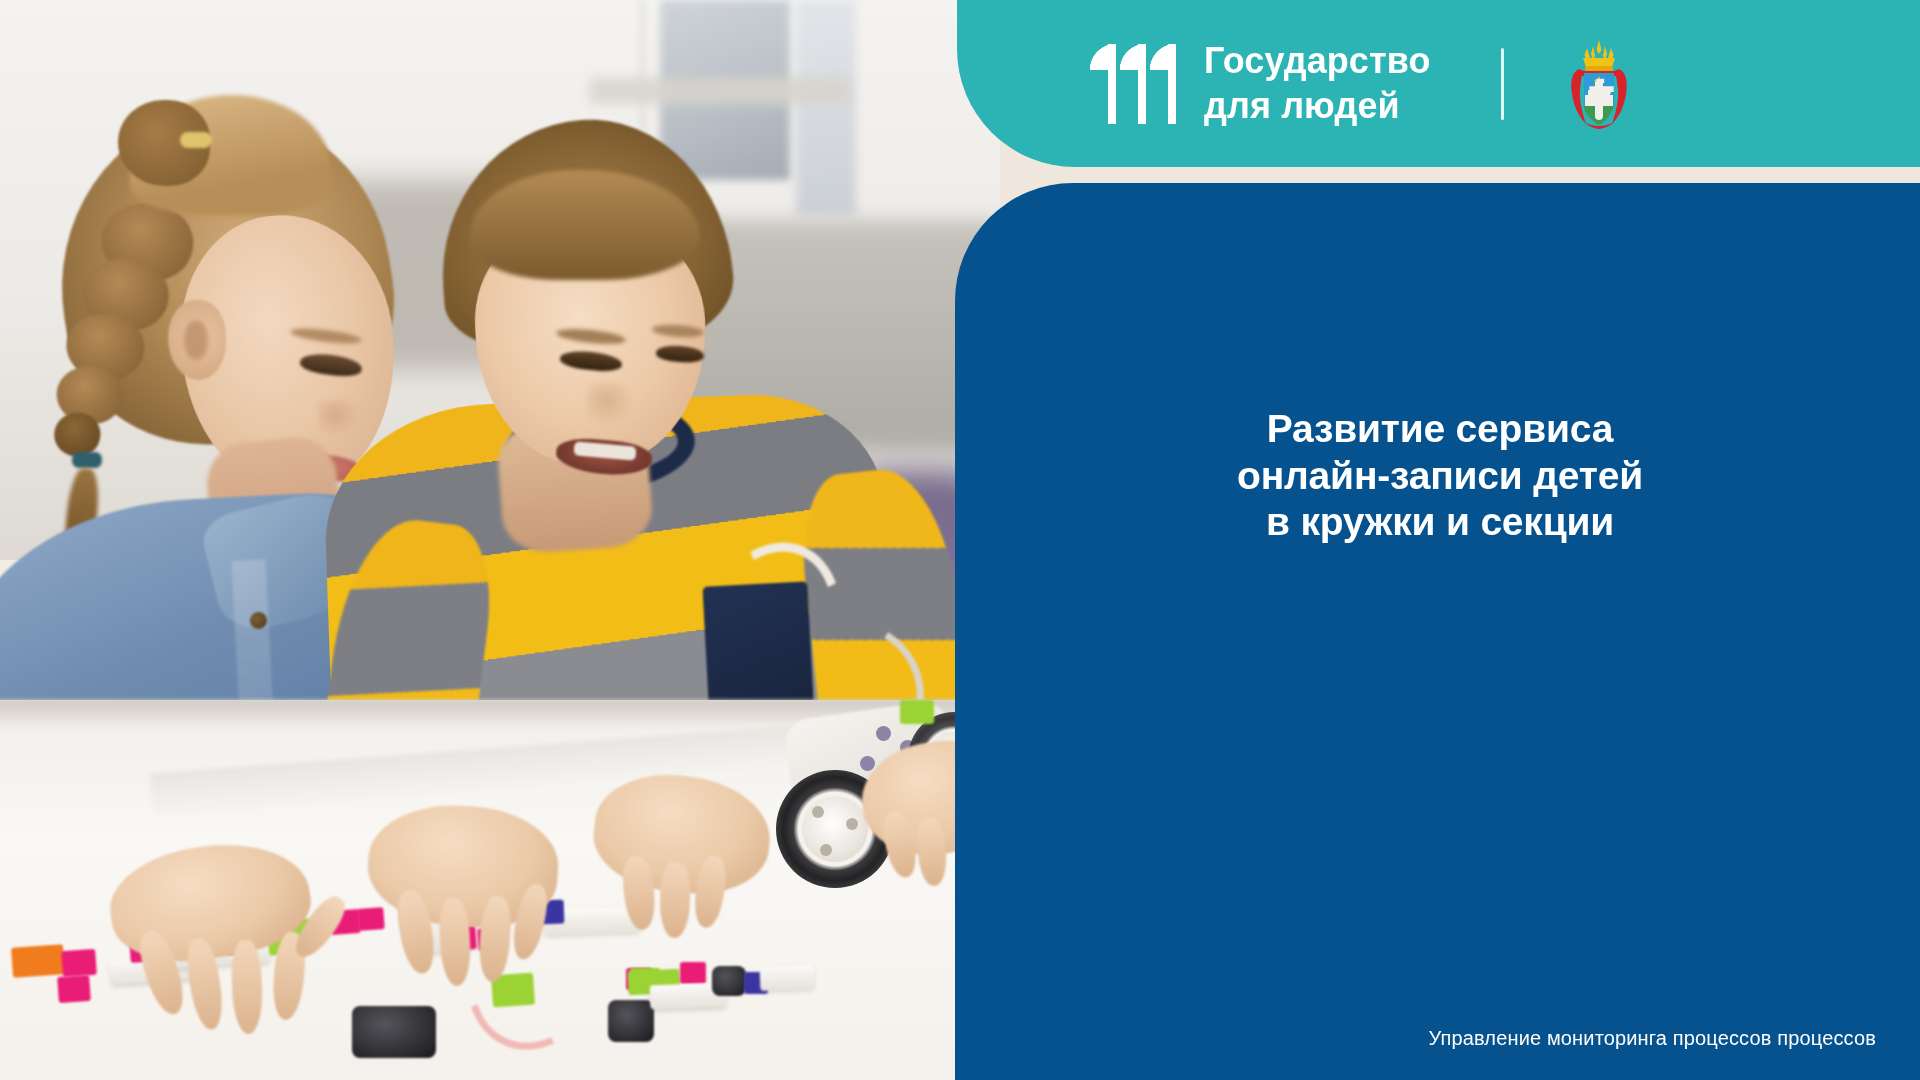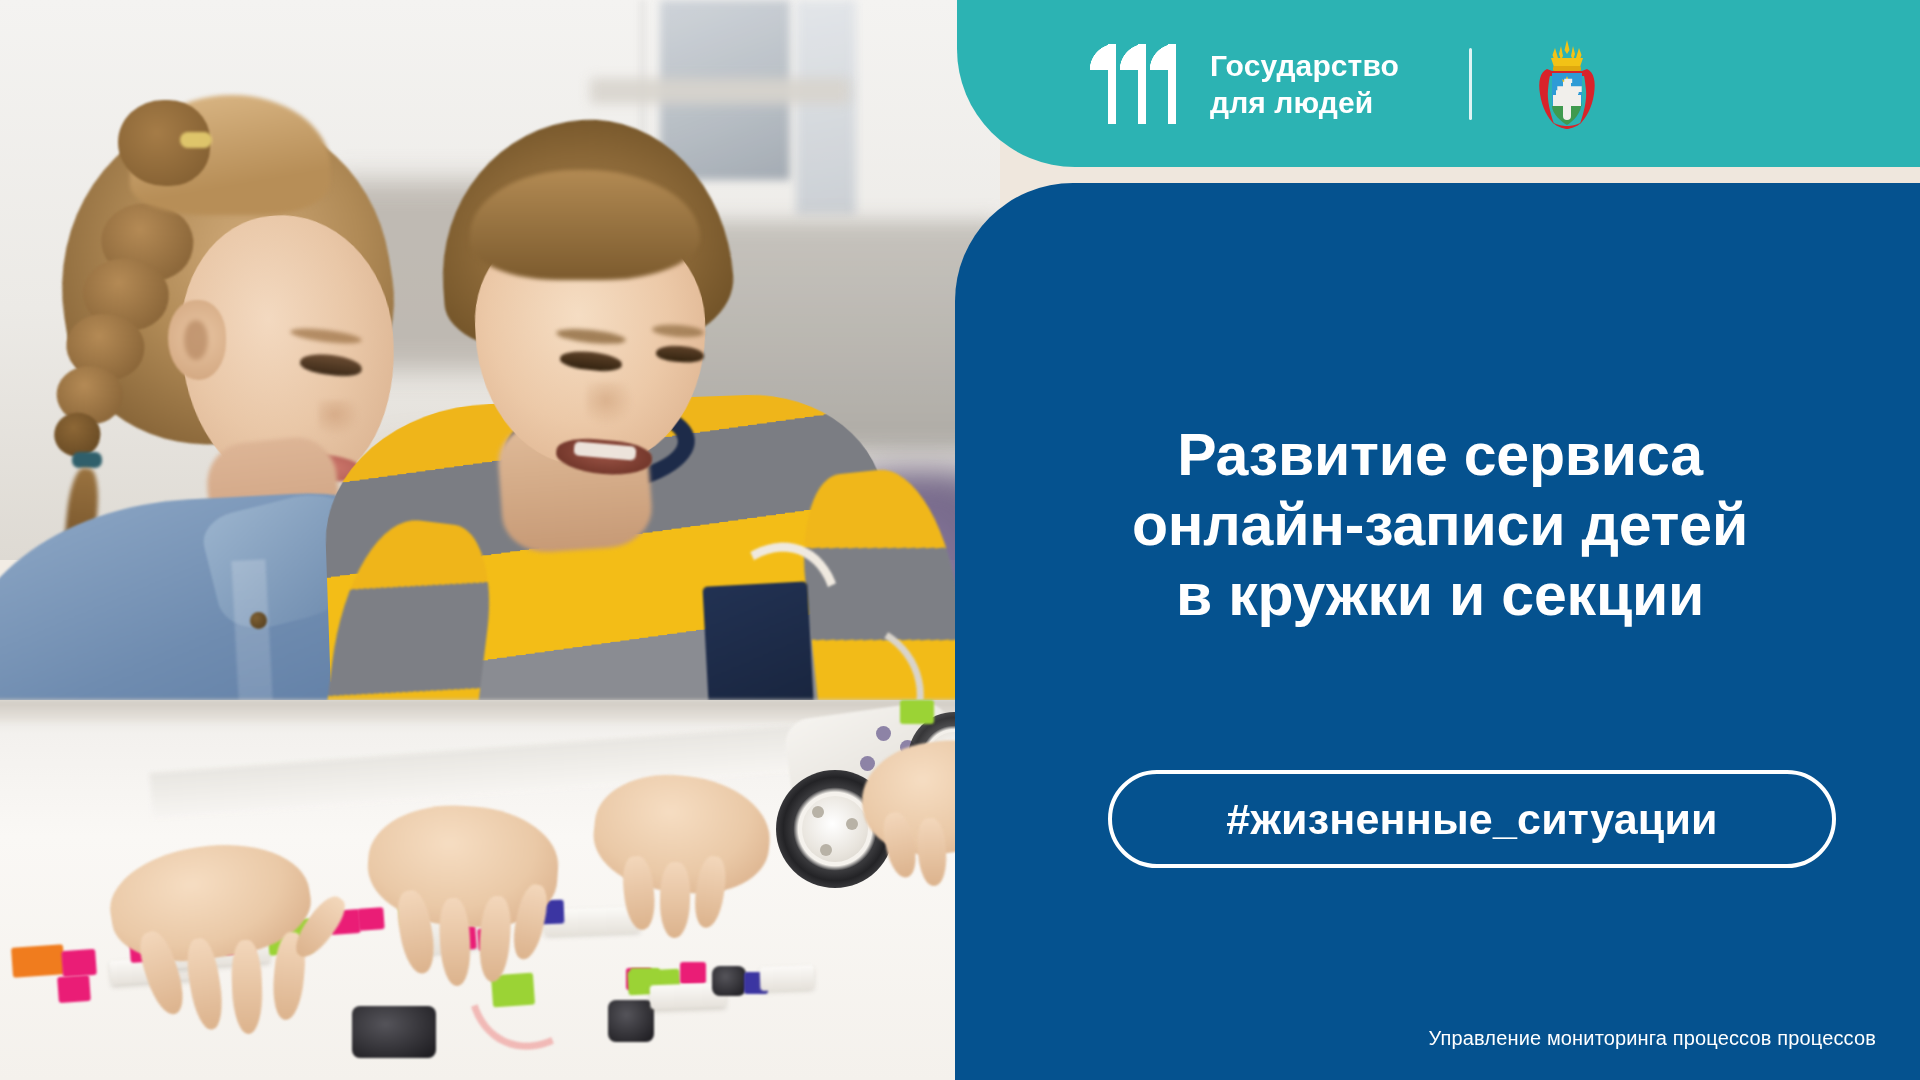--- a/index.html
+++ b/index.html
@@ -440,23 +440,23 @@
     -webkit-mask-repeat: no-repeat, no-repeat, no-repeat;
     mask-image:
       radial-gradient(circle 26px at 26px 26px, #000 0 26px, transparent 26.5px),
       radial-gradient(circle 26px at 26px 80px, #000 0 26px, transparent 26.5px),
       linear-gradient(#000,#000);
     mask-size: 26px 26px, 26px 26px, 8px 80px;
     mask-position: 0 0, 0 54px, 18px 0;
     mask-repeat: no-repeat, no-repeat, no-repeat;
   }
   .gos-text {
-    margin-left: 28px;
+    margin-left: 22px;
     color: #ffffff;
-    font-size: 30px;
+    font-size: 36px;
     font-weight: bold;
     line-height: 1.24;
     letter-spacing: .1px;
     white-space: pre-line;
   }
 
   .lock-divider {
     width: 3px;
     height: 72px;
     background: rgba(255,255,255,.85);
@@ -480,21 +480,21 @@
   }
 
   
   .headline {
     position: absolute;
     left: 1000px;
     top: 380px;
     width: 880px;
     text-align: center;
     color: #ffffff;
-    font-size: 59px;
+    font-size: 39px;
     font-weight: bold;
     line-height: 1.19;
     letter-spacing: -0.2px;
     white-space: pre-line;
   }
 
   
   .pill {
     position: absolute;
     left: 1108px;
@@ -716,19 +716,16 @@
       </svg>
     </div>
   </div>
 
   <div class="panel-blue"></div>
 
   <h1 class="headline">Развитие сервиса
 онлайн-записи детей
 в кружки и секции</h1>
 
-  <div class="pill">
-    <span>#жизненные_ситуации</span>
-  </div>
 
   <div class="footer-note">Управление мониторинга процессов процессов</div>
 
 </div>
 
 </body></html>

